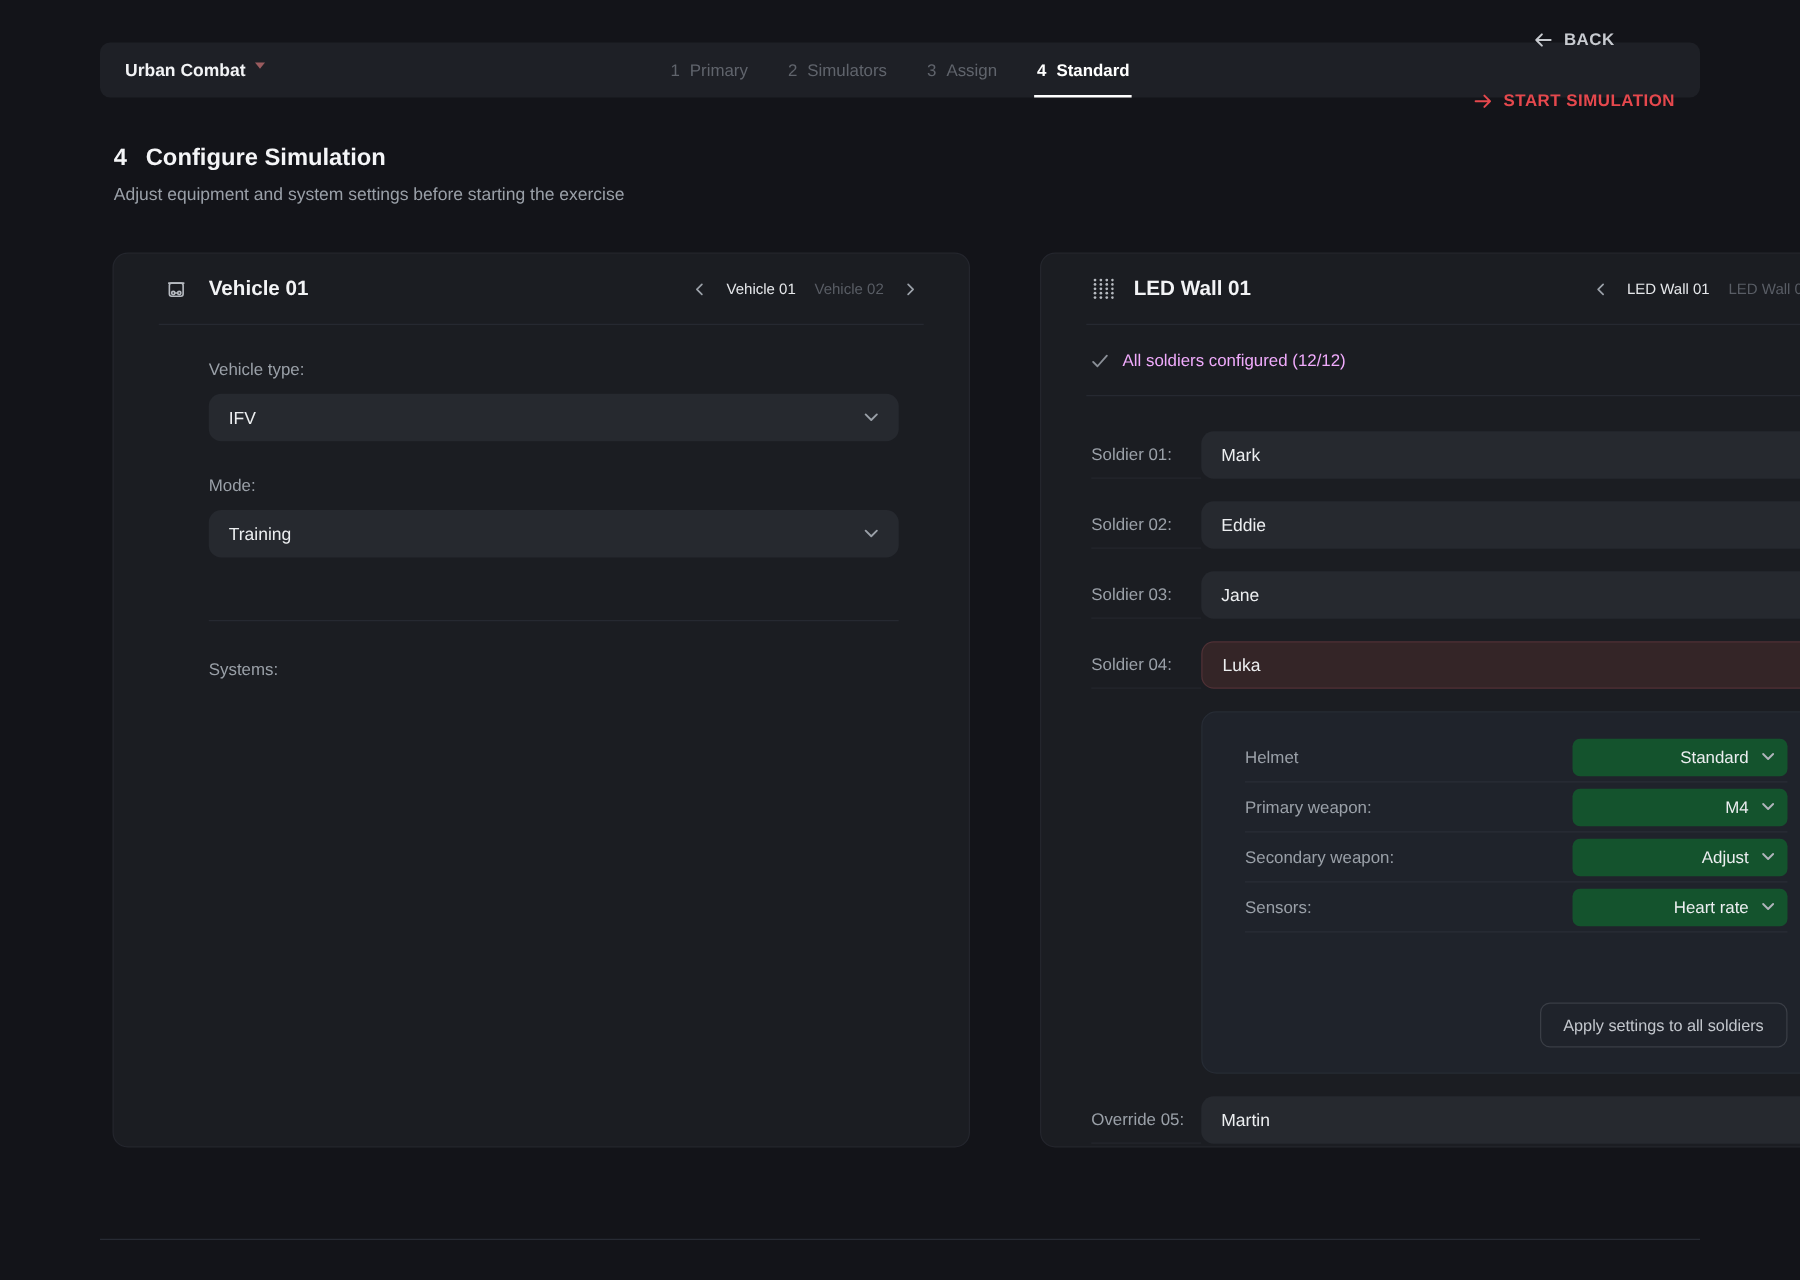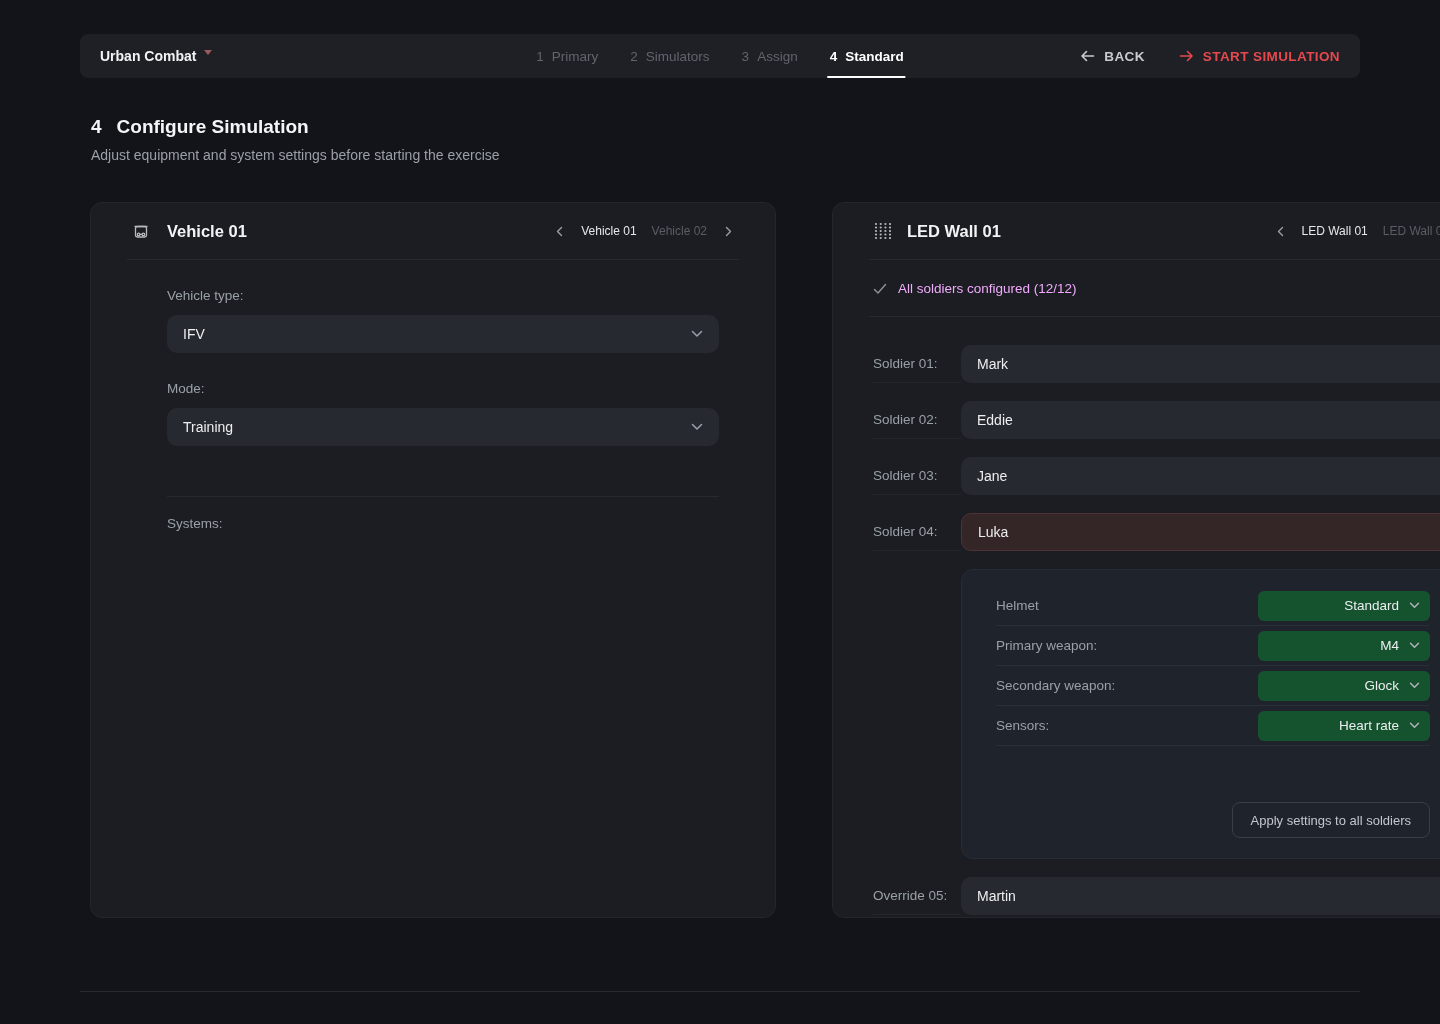--- a/index.html
+++ b/index.html
@@ -18,21 +18,21 @@
     background:#1e2026; border-radius:8px;
     display:flex; align-items:center; padding:0 20px;
   }
   .project { display:flex; align-items:flex-start; gap:8px; cursor:pointer; }
   .project-label { color:#f2f3f5; font-size:14px; font-weight:700; }
   .project-caret { width:0; height:0; border-left:4px solid transparent; border-right:4px solid transparent; border-top:5px solid #9a5b5e; margin-top:2px; }
   .steps { position:absolute; left:50%; transform:translateX(-50%); display:flex; gap:32px; height:44px; }
   .step { position:relative; display:flex; align-items:center; gap:8px; height:44px; font-size:13.5px; color:#60646c; cursor:pointer; white-space:nowrap; }
   .step.active { color:#ffffff; font-weight:700; }
   .step.active::after { content:""; position:absolute; left:-2px; right:-2px; bottom:0; height:2px; background:#ffffff; }
-  .topbar-actions { margin-left:auto; display:flex; align-items:center; gap:34px; }
+  .topbar-actions { margin-left:auto; display:flex; align-items:center; gap:34px;flex-direction:column; }
   .bar-btn { display:flex; align-items:center; gap:9px; font-size:13.5px; font-weight:700; letter-spacing:.4px; background:none; border:none; cursor:pointer; font-family:inherit; }
   .back-btn { color:#c7cacf; }
   .start-btn { color:#e5484d; }
 
   
   .heading { position:absolute; left:91px; top:116px; }
   .heading-title { display:flex; gap:15px; font-size:19px; font-weight:700; color:#f4f5f7; }
   .heading-sub { margin-top:9px; font-size:14px; color:#9aa0a8; }
 
   
@@ -47,21 +47,21 @@
   .pager-arrow { color:#9aa0a8; cursor:pointer; padding:2px; }
 
   
   .vc { margin:28px 56px 0 76px; }
   .field-label { font-size:13.5px; color:#9aa0a8; }
   .select { margin-top:12px; height:38px; background:#26292f; border-radius:10px; display:flex; align-items:center; padding:0 16px; cursor:pointer; }
   .select-value { font-size:14px; color:#eceef0; }
   .select .chev { margin-left:auto; color:#9aa0a8; }
   .field + .field { margin-top:28px; }
   .section-divider { margin-top:50px; border-top:1px solid #262931; }
-  .systems-label { margin-top:19px; font-size:13.5px; color:#9aa0a8; }
+  .systems-label { margin-top:31px; font-size:13.5px; color:#9aa0a8; }
   .sys-list { margin-top:20px; border-top:1px solid #262931; }
   .sysrow { height:40px; display:flex; align-items:center; border-bottom:1px solid #262931; }
   .syslabel { font-size:14px; color:#9aa0a8; }
   .sysrow.on .syslabel { color:#e9ebed; }
   .toggle { margin-left:auto; width:40px; height:21px; border-radius:11px; background:#3a3d43; position:relative; cursor:pointer; }
   .toggle .knob { position:absolute; top:3px; left:3px; width:21px; height:15px; border-radius:8px; background:#ffffff; }
   .sysrow.on .toggle { background:#e5484d; }
   .sysrow.on .toggle .knob { left:16px; }
 
   
@@ -323,21 +323,21 @@
             <span class="chev">
                 <svg width="11" height="7" viewBox="0 0 11 7" fill="none" stroke="currentColor" stroke-width="1.5" stroke-linecap="round" stroke-linejoin="round">
                   <path d="M1.5 1.2 5.5 5.2l4-4"></path>
                 </svg>
               </span>
           </div>
         </div>
         <div class="drow">
           <span class="dlabel">Secondary weapon:</span>
           <div class="dselect">
-            <span class="dvalue">Glock</span>
+            <span class="dvalue">Adjust</span>
             <span class="chev">
                 <svg width="11" height="7" viewBox="0 0 11 7" fill="none" stroke="currentColor" stroke-width="1.5" stroke-linecap="round" stroke-linejoin="round">
                   <path d="M1.5 1.2 5.5 5.2l4-4"></path>
                 </svg>
               </span>
           </div>
         </div>
         <div class="drow">
           <span class="dlabel">Sensors:</span>
           <div class="dselect">

